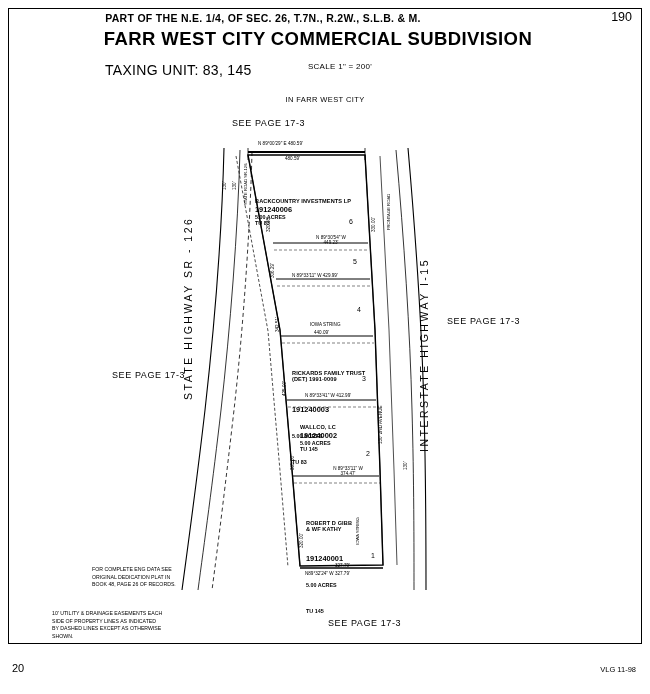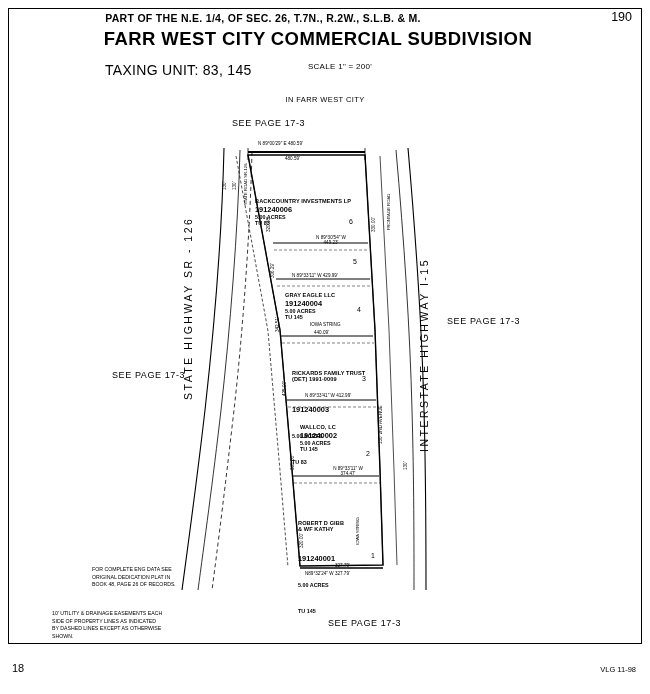--- a/index.html
+++ b/index.html
@@ -150,21 +150,21 @@
 <div id="sheet">
 
   <div class="border-frame"></div>
 
   <div class="abs ctr" id="hdr-line1">PART OF THE N.E. 1/4, OF SEC. 26, T.7N., R.2W., S.L.B. &amp; M.</div>
   <div class="abs ctr" id="hdr-title">FARR WEST CITY COMMERCIAL SUBDIVISION</div>
   <div class="abs ctr" id="hdr-line3">IN FARR WEST CITY</div>
   <div class="abs ctr" id="hdr-scale">SCALE 1" = 200'</div>
   <div class="abs" id="hdr-taxing">TAXING UNIT: 83, 145</div>
   <div class="abs" id="page-num-top">190</div>
-  <div class="abs" id="page-num-bottom">18</div>
+  <div class="abs" id="page-num-bottom">20</div>
   <div class="abs" id="doc-code">VLG 11-98</div>
 
   <div class="abs seepage" id="see-top">SEE PAGE 17-3</div>
   <div class="abs seepage" id="see-right">SEE PAGE 17-3</div>
   <div class="abs seepage" id="see-left">SEE PAGE 17-3</div>
   <div class="abs seepage" id="see-bottom">SEE PAGE 17-3</div>
 
   <div class="abs hwy-label" id="hwy-left">STATE HIGHWAY SR - 126</div>
   <div class="abs hwy-label" id="hwy-right">INTERSTATE HIGHWAY I-15</div>
 
@@ -225,26 +225,20 @@
   <div class="abs lotnum" style="left:349px; top:218px;">6</div>
   <div class="abs dim" style="left:296px; top:235px; width:70px; text-align:center; white-space:pre-line;">N 89°30'54" W
 449.23'</div>
   <div class="abs dim-rot-l" style="left:266px; top:232px;">320.08'</div>
   <div class="abs dim-rot-r" style="left:371px; top:232px;">330.00'</div>
 
   <div class="abs lotnum" style="left:353px; top:258px;">5</div>
   <div class="abs dim" style="left:292px; top:273px;">N 89°33'11" W 429.99'</div>
   <div class="abs dim-rot-l" style="left:270px; top:278px;">306.29'</div>
 
-  <div class="abs parcel-txt" style="left:285px; top:292px; width:86px;">
-    <div class="p-owner">GRAY EAGLE LLC</div>
-    <div class="p-id">191240004</div>
-    <div class="p-ac">5.00 ACRES</div>
-    <div class="p-tu">TU 145</div>
-  </div>
   <div class="abs lotnum" style="left:357px; top:306px;">4</div>
   <div class="abs dim" style="left:310px; top:322px;">IOWA STRING</div>
   <div class="abs dim" style="left:314px; top:330px;">440.09'</div>
   <div class="abs dim-rot-l" style="left:275px; top:332px;">342.51'</div>
 
   <div class="abs parcel-txt" style="left:292px; top:350px; width:90px; white-space:pre-line;">
     <div class="p-owner">RICKARDS FAMILY TRUST
 (DET) 1991-0009</div>
     <div class="p-id" style="margin-top:2px;">191240003</div>
     <div class="p-ac">5.00 ACRES</div>
@@ -259,21 +253,21 @@
     <div class="p-owner">WALLCO, LC</div>
     <div class="p-id">191240002</div>
     <div class="p-ac">5.00 ACRES</div>
     <div class="p-tu">TU 145</div>
   </div>
   <div class="abs lotnum" style="left:366px; top:450px;">2</div>
   <div class="abs dim" style="left:318px; top:466px; width:60px; text-align:center; white-space:pre-line;">N 89°33'11" W
 374.47'</div>
   <div class="abs dim-rot-l" style="left:290px; top:470px;">335.00'</div>
 
-  <div class="abs parcel-txt" style="left:298px; top:500px; width:86px; white-space:pre-line;">
+  <div class="abs parcel-txt" style="left:306px; top:500px; width:86px; white-space:pre-line;">
     <div class="p-owner">ROBERT D GIBB
 &amp; WF KATHY</div>
     <div class="p-id" style="margin-top:1px;">191240001</div>
     <div class="p-ac">5.00 ACRES</div>
     <div class="p-tu">TU 145</div>
   </div>
   <div class="abs lotnum" style="left:371px; top:552px;">1</div>
   <div class="abs dim-rot-l" style="left:299px; top:548px;">320.00'</div>
   <div class="abs tiny-rot" style="left:355px; top:545px;">IOWA STRING</div>
 

